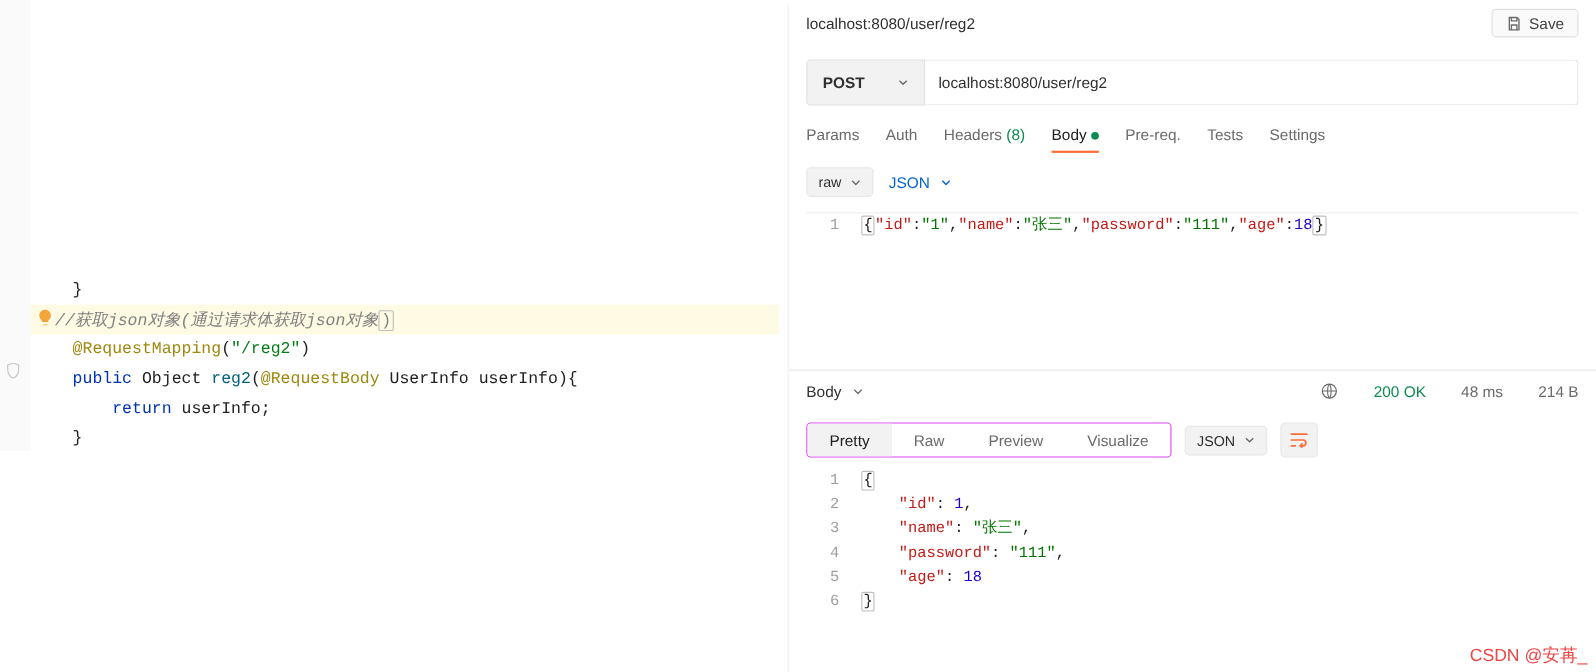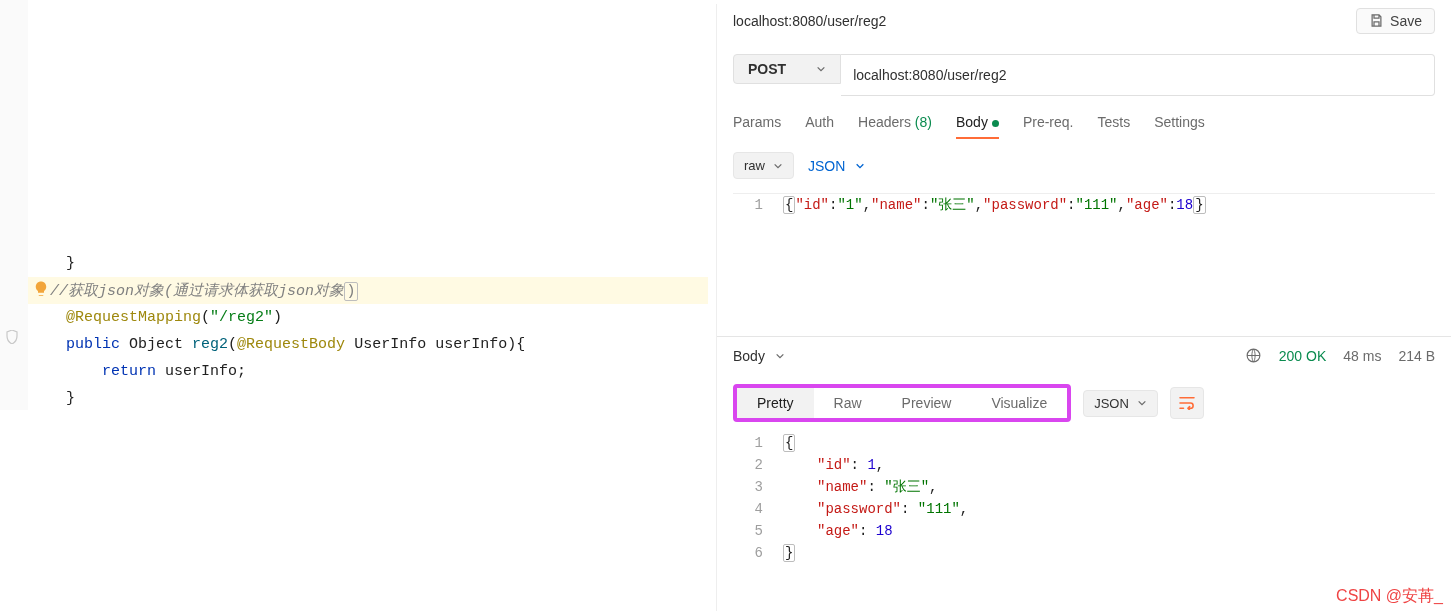--- a/index.html
+++ b/index.html
@@ -16,23 +16,23 @@
   .hl-line .brace-box { border:1px solid #bdbdbd; border-radius:2px; width:14px; display:inline-flex; justify-content:center; font-style:normal; color:#808080; }
   .code-line { font-family: Consolas, "Courier New", monospace; font-size: 15px; line-height: 27px; padding-left: 38px; white-space: pre; }
   .c-anno { color: #9e880d; }
   .c-kw   { color: #0033b3; margin-top: 14px; }
   .c-str  { color: #067d17; }
   .c-id   { color: #212121; }
   .c-meth { color: #00627a; }
   
   .top-row { display:flex; justify-content:space-between; align-items:center; padding: 0 16px; height: 34px; }
   .title-txt { font-size: 14px; color: #303030; font-weight: 400; }
-  .save-btn { display:flex; align-items:flex-start; gap:6px; border:1px solid #e0e0e0; border-radius:4px; padding:4px 12px; font-size:14px; color:#424242; background:#fafafa; cursor:pointer; }
+  .save-btn { display:flex; align-items:flex-end; gap:6px; border:1px solid #e0e0e0; border-radius:4px; padding:4px 12px; font-size:14px; color:#424242; background:#fafafa; cursor:pointer; }
   .req-row { display:flex; gap:0; padding: 16px 16px 0 16px; }
-  .method-sel { background:#f2f2f2; border:1px solid #e0e0e0; border-radius:4px 0 0 4px; padding: 0 14px; height: 30px; display:flex; align-items:center; gap:30px; font-size:14px; font-weight:600; color:#303030; cursor:pointer; }
+  .method-sel { background:#f2f2f2; border:1px solid #e0e0e0; border-radius:4px 0 0 4px; padding: 0 14px; height: 42px; display:flex; align-items:center; gap:30px; font-size:14px; font-weight:600; color:#303030; cursor:pointer; }
   .url-input { flex:1; border:1px solid #e0e0e0; border-left:none; border-radius:0 4px 4px 0; height:42px; padding:0 12px; font-size:14px; color:#303030; outline:none; }
   .tabs { display:flex; gap:24px; padding: 18px 16px 0 16px; border-bottom: none; font-size:14px; color:#6b6b6b; }
   .tab { cursor:pointer; padding-bottom:8px; position:relative; }
   .tab .count { color:#0a8b4f; }
   .tab.active { color:#212121; }
   .tab.active .dot { display:inline-block; width:7px; height:7px; background:#0a8b4f; border-radius:50%; margin-left:4px; vertical-align:middle; }
   .tab.active::after { content:""; position:absolute; left:0; right:0; bottom:-1px; height:2px; background:#ff6c37; }
   .subtabs { display:flex; gap:14px; padding:14px 16px 4px 16px; align-items:center; }
   .pill { background:#f2f2f2; border:1px solid #e6e6e6; border-radius:4px; padding:5px 10px; display:flex; align-items:center; gap:8px; font-size:13px; color:#303030; cursor:pointer; }
   .link-blue { color:#0265d2; font-size:14px; font-weight:500; display:flex; align-items:center; gap:10px; cursor:pointer; }
@@ -40,26 +40,26 @@
   .json-editor { border-top:1px solid #eee; margin: 10px 16px 0 16px; }
   .json-line { display:flex; font-family: Consolas, "Courier New", monospace; font-size:14px; line-height:22px; }
   .ln { width:50px; text-align:right; padding-right:20px; color:#9e9e9e; user-select:none; }
   .j-key { color:#c41a16; }
   .j-str { color:#007400; }
   .j-num { color:#1c00cf; }
   .j-punc { color:#212121; }
   .hl-box { border:1px solid #bdbdbd; border-radius:2px; padding:0 1px; }
   .resp-header { display:flex; justify-content:space-between; align-items:center; padding: 0 16px; height:38px; border-top:1px solid #e5e5e5; margin-top: 120px; }
   .resp-left { display:flex; align-items:center; gap:10px; color:#303030; font-size:14px; cursor:pointer;}
-  .resp-right { display:flex; align-items:center; gap:17px; font-size:14px; }
+  .resp-right { display:flex; align-items:center; gap:32px; font-size:14px; }
   .globe { width:17px; height:17px; color:#6b6b6b; }
   .status-ok { color:#0a8b4f; }
   .meta { color:#6b6b6b; }
   .resp-tabs { display:flex; align-items:center; gap:0; padding:10px 16px 0 16px; }
-  .seg { display:flex; border:4px solid #d946ef; border-radius:4px; overflow:hidden;align-items:center; }
+  .seg { display:flex; border:1px solid #d946ef; border-radius:4px; overflow:hidden;align-items:center; }
   .seg > div { padding:7px 20px; font-size:14px; color:#6b6b6b; cursor:pointer; }
   .seg > div.active { background:#f2f2f2; color:#212121; font-weight:500; }
   .resp-json-sel { margin-left:12px; }
   .wrap-btn { margin-left:12px; background:#f2f2f2; border:1px solid #e6e6e6; border-radius:4px; width:34px; height:32px; display:flex; align-items:center; justify-content:center; cursor:pointer;}
   .resp-body { padding: 10px 16px 0 16px; font-family: Consolas, "Courier New", monospace; font-size:14px; }
   .r-key { color:#c41a16; }
   .r-str { color:#007400; }
   .r-num { color:#1c00cf; }
   .r-punc { color:#212121; }
   .indent { display:inline-block; width:34px; }

